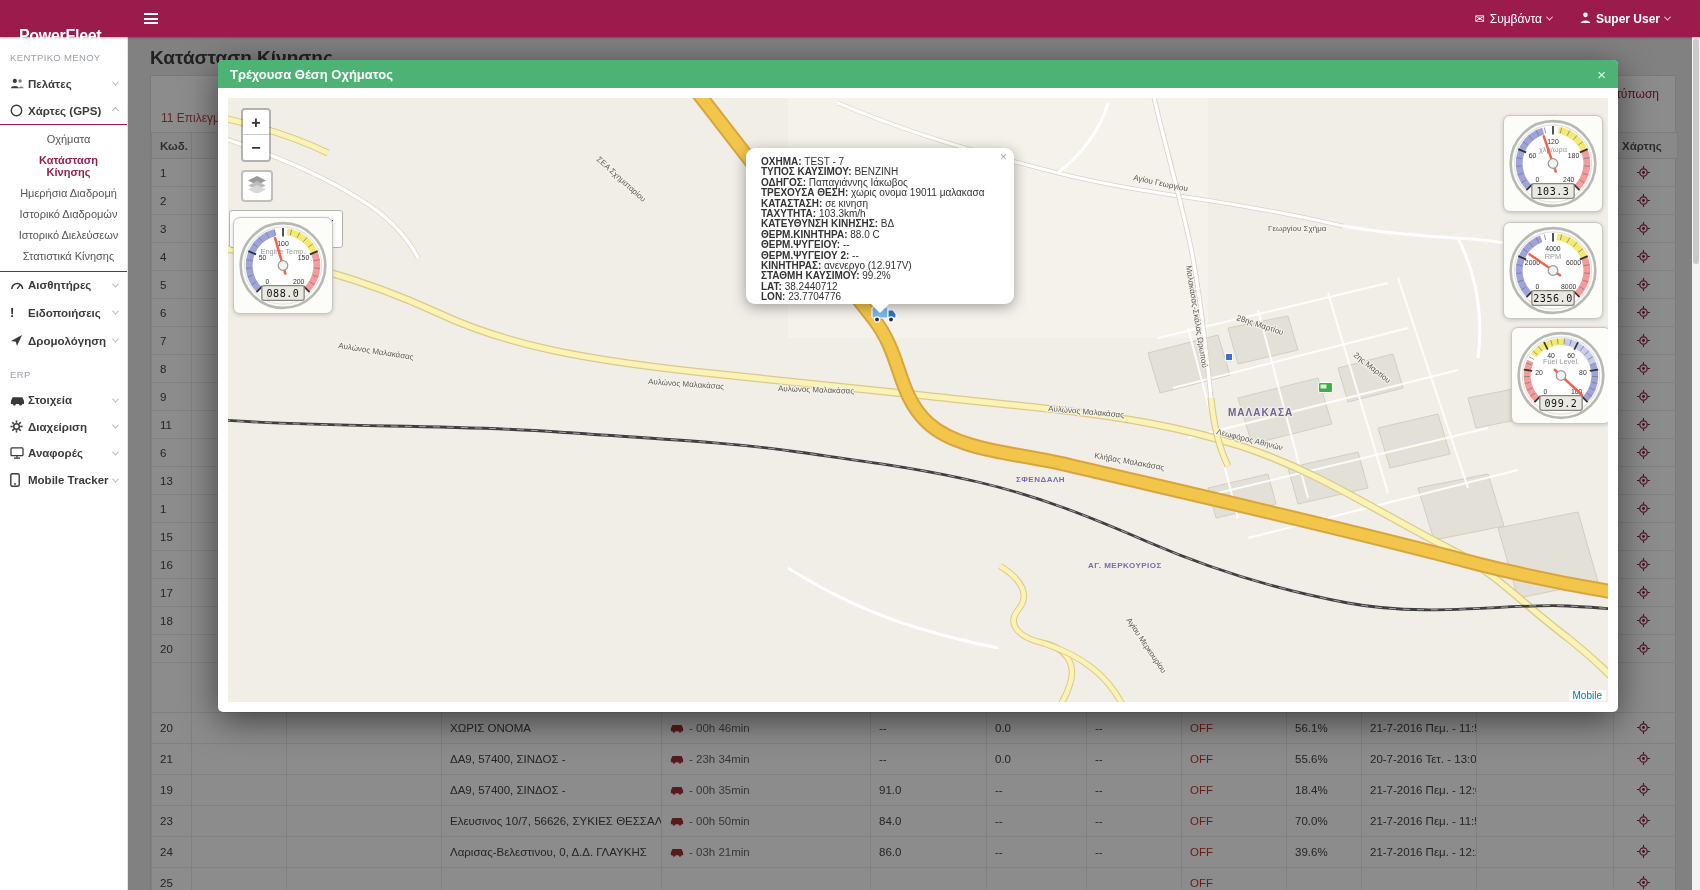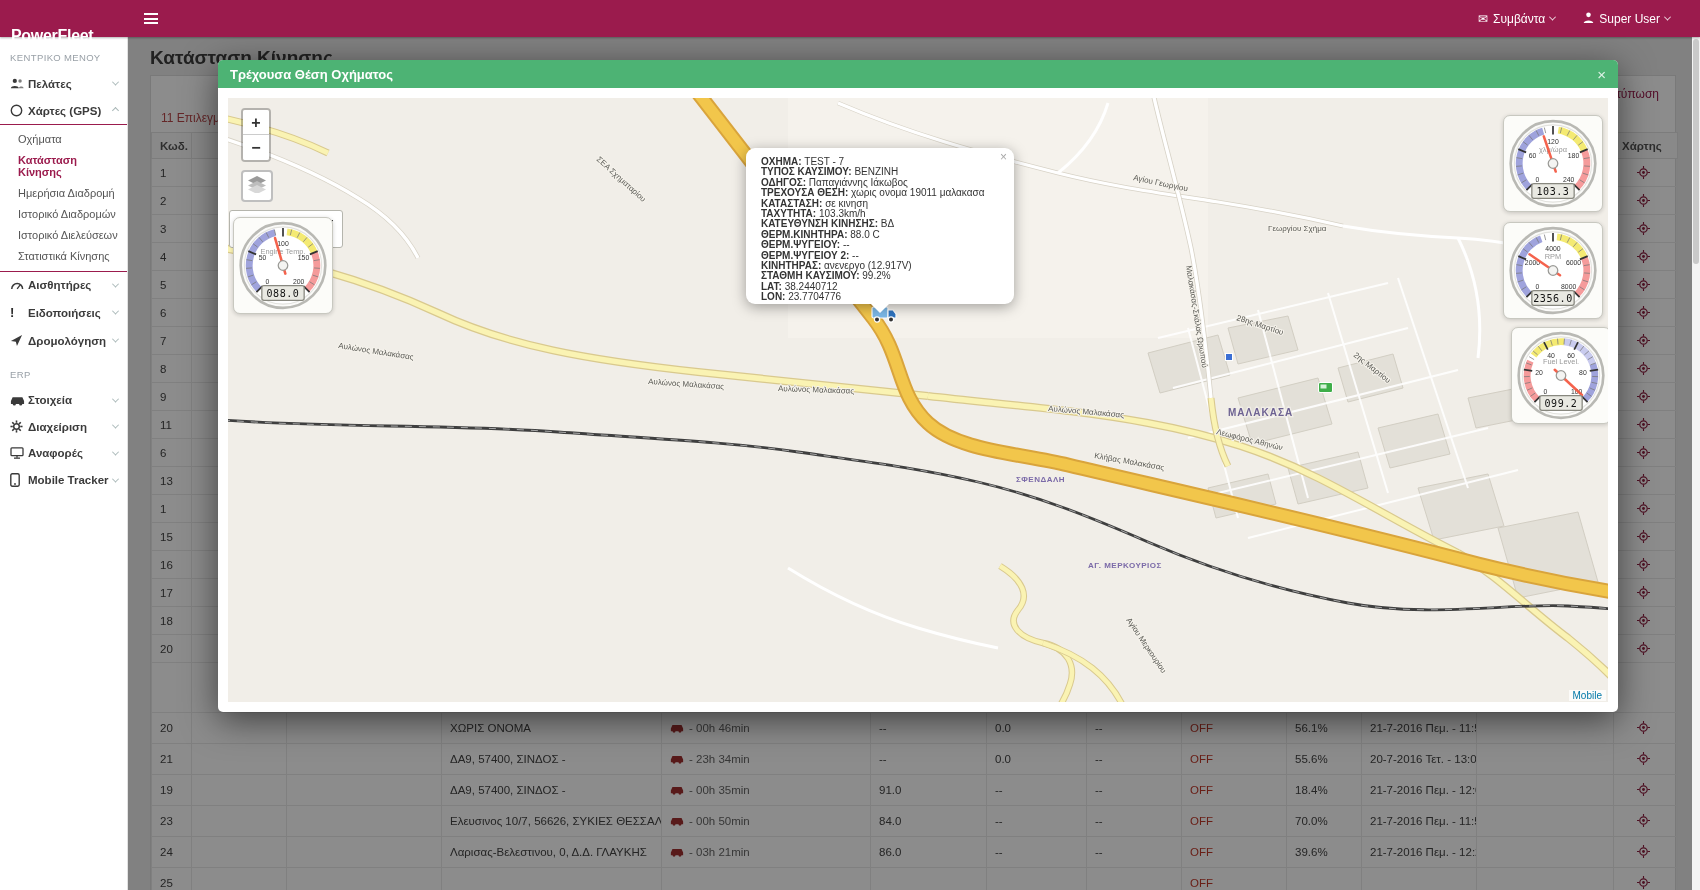--- a/index.html
+++ b/index.html
@@ -1,37 +1,37 @@
 <!DOCTYPE html>
 <html><head>
 <meta charset="utf-8">
 <style>
   * { box-sizing: border-box; margin: 0; padding: 0; }
   html,body { width:1700px; height:890px; overflow:hidden; font-family:"Liberation Sans",sans-serif; background:#ececec; position:relative; }
 
   
   .navbar { position:absolute; top:0; left:0; right:0; height:37px; background:#9b1b4d; z-index:90; display:flex; align-items:center; box-shadow:0 1px 2px rgba(0,0,0,.3); }
-  .brand { width:128px; padding-left:11px; color:#fff;margin-top:44px; }
+  .brand { width:128px; padding-left:19px; color:#fff;margin-top:44px; }
   .brand-name { font-size:16px; font-weight:bold; letter-spacing:-.3px; line-height:1; padding-bottom:2px; border-bottom:2px solid #fff; display:inline-block; }
   .brand-sub { font-size:5.5px; letter-spacing:2.6px; margin-top:1px; }
   .burger { margin-left:12px; cursor:pointer; padding:4px; }
   .burger i { display:block; width:14px; height:2px; background:#fff; margin:2.5px 0; }
   .nav-right { margin-left:auto; display:flex; gap:28px; padding-right:30px; align-items:center; color:#fff; font-size:12px; }
   .nav-link { display:flex; align-items:center; gap:5px; cursor:pointer; }
   .nav-link .glyph { font-size:12px; }
   .chev { display:inline-block; width:5px; height:5px; border-right:1.4px solid currentColor; border-bottom:1.4px solid currentColor; transform:rotate(45deg) translate(-1px,-1px); opacity:.85; }
   .chev.up { transform:rotate(-135deg); }
 
   
   .sidebar { position:absolute; top:37px; left:0; width:128px; bottom:0; background:#fff; z-index:85; border-right:1px solid #e2e2e2; }
   .side-section { color:#99a0a7; font-size:9.5px; letter-spacing:.4px; padding:15px 10px 7px 10px; }
   .side-item { display:flex; align-items:center; padding:7px 9px 7px 10px; font-size:11.5px; font-weight:bold; color:#3b3b3b; cursor:pointer; }
   .side-item .icon { width:18px; display:flex; align-items:center; }
   .side-item .chev { color:#9aa; margin-left:auto; }
-  .submenu { border-top:1px solid #9b1b4d; border-bottom:1px solid #9b1b4d; padding:3px 0 5px 0; }
+  .submenu { border-top:1px solid #9b1b4d; border-bottom:1px solid #9b1b4d; padding:3px 0 5px 0;text-align:center; }
   .sub-item { padding:4.5px 8px 4.5px 18px; font-size:11px; color:#555; cursor:pointer; }
   .sub-item.active { color:#9b1b4d; font-weight:bold; }
 
   
   .content { position:absolute; left:128px; top:37px; right:0; bottom:0; background:#ececec; }
   .page-title { position:absolute; left:22px; top:10px; font-size:19px; font-weight:bold; color:#3c3c3c; }
   .panel { position:absolute; left:22px; top:38px; width:1526px; background:#fff; border:1px solid #dcdcdc; }
   .toolbar { height:56px; position:relative; }
   .selected-info { position:absolute; left:10px; bottom:7px; color:#b9474a; font-size:12px; }
   .print-link { position:absolute; right:16px; top:10px; color:#9b1b4d; font-size:12px; display:flex; align-items:center; gap:5px; cursor:pointer; }
@@ -102,21 +102,21 @@
       <i></i>
       <i></i>
       <i></i>
     </div>
   <div class="nav-right">
     <div class="nav-link">
       <span class="glyph">✉</span>
       <span>Συμβάντα</span>
       <span class="chev"></span>
     </div>
-    <div class="nav-link" style="font-weight:normal;">
+    <div class="nav-link" style="font-weight:bold;">
       <span><svg width="11" height="11" viewBox="0 0 12 12" fill="#fff">
             <circle cx="6" cy="3.1" r="2.5"></circle>
             <path d="M.8 12c0-3.8 10.4-3.8 10.4 0z"></path>
           </svg></span>
       <span>Super User</span>
       <span class="chev"></span>
     </div>
   </div>
 </div>
 

